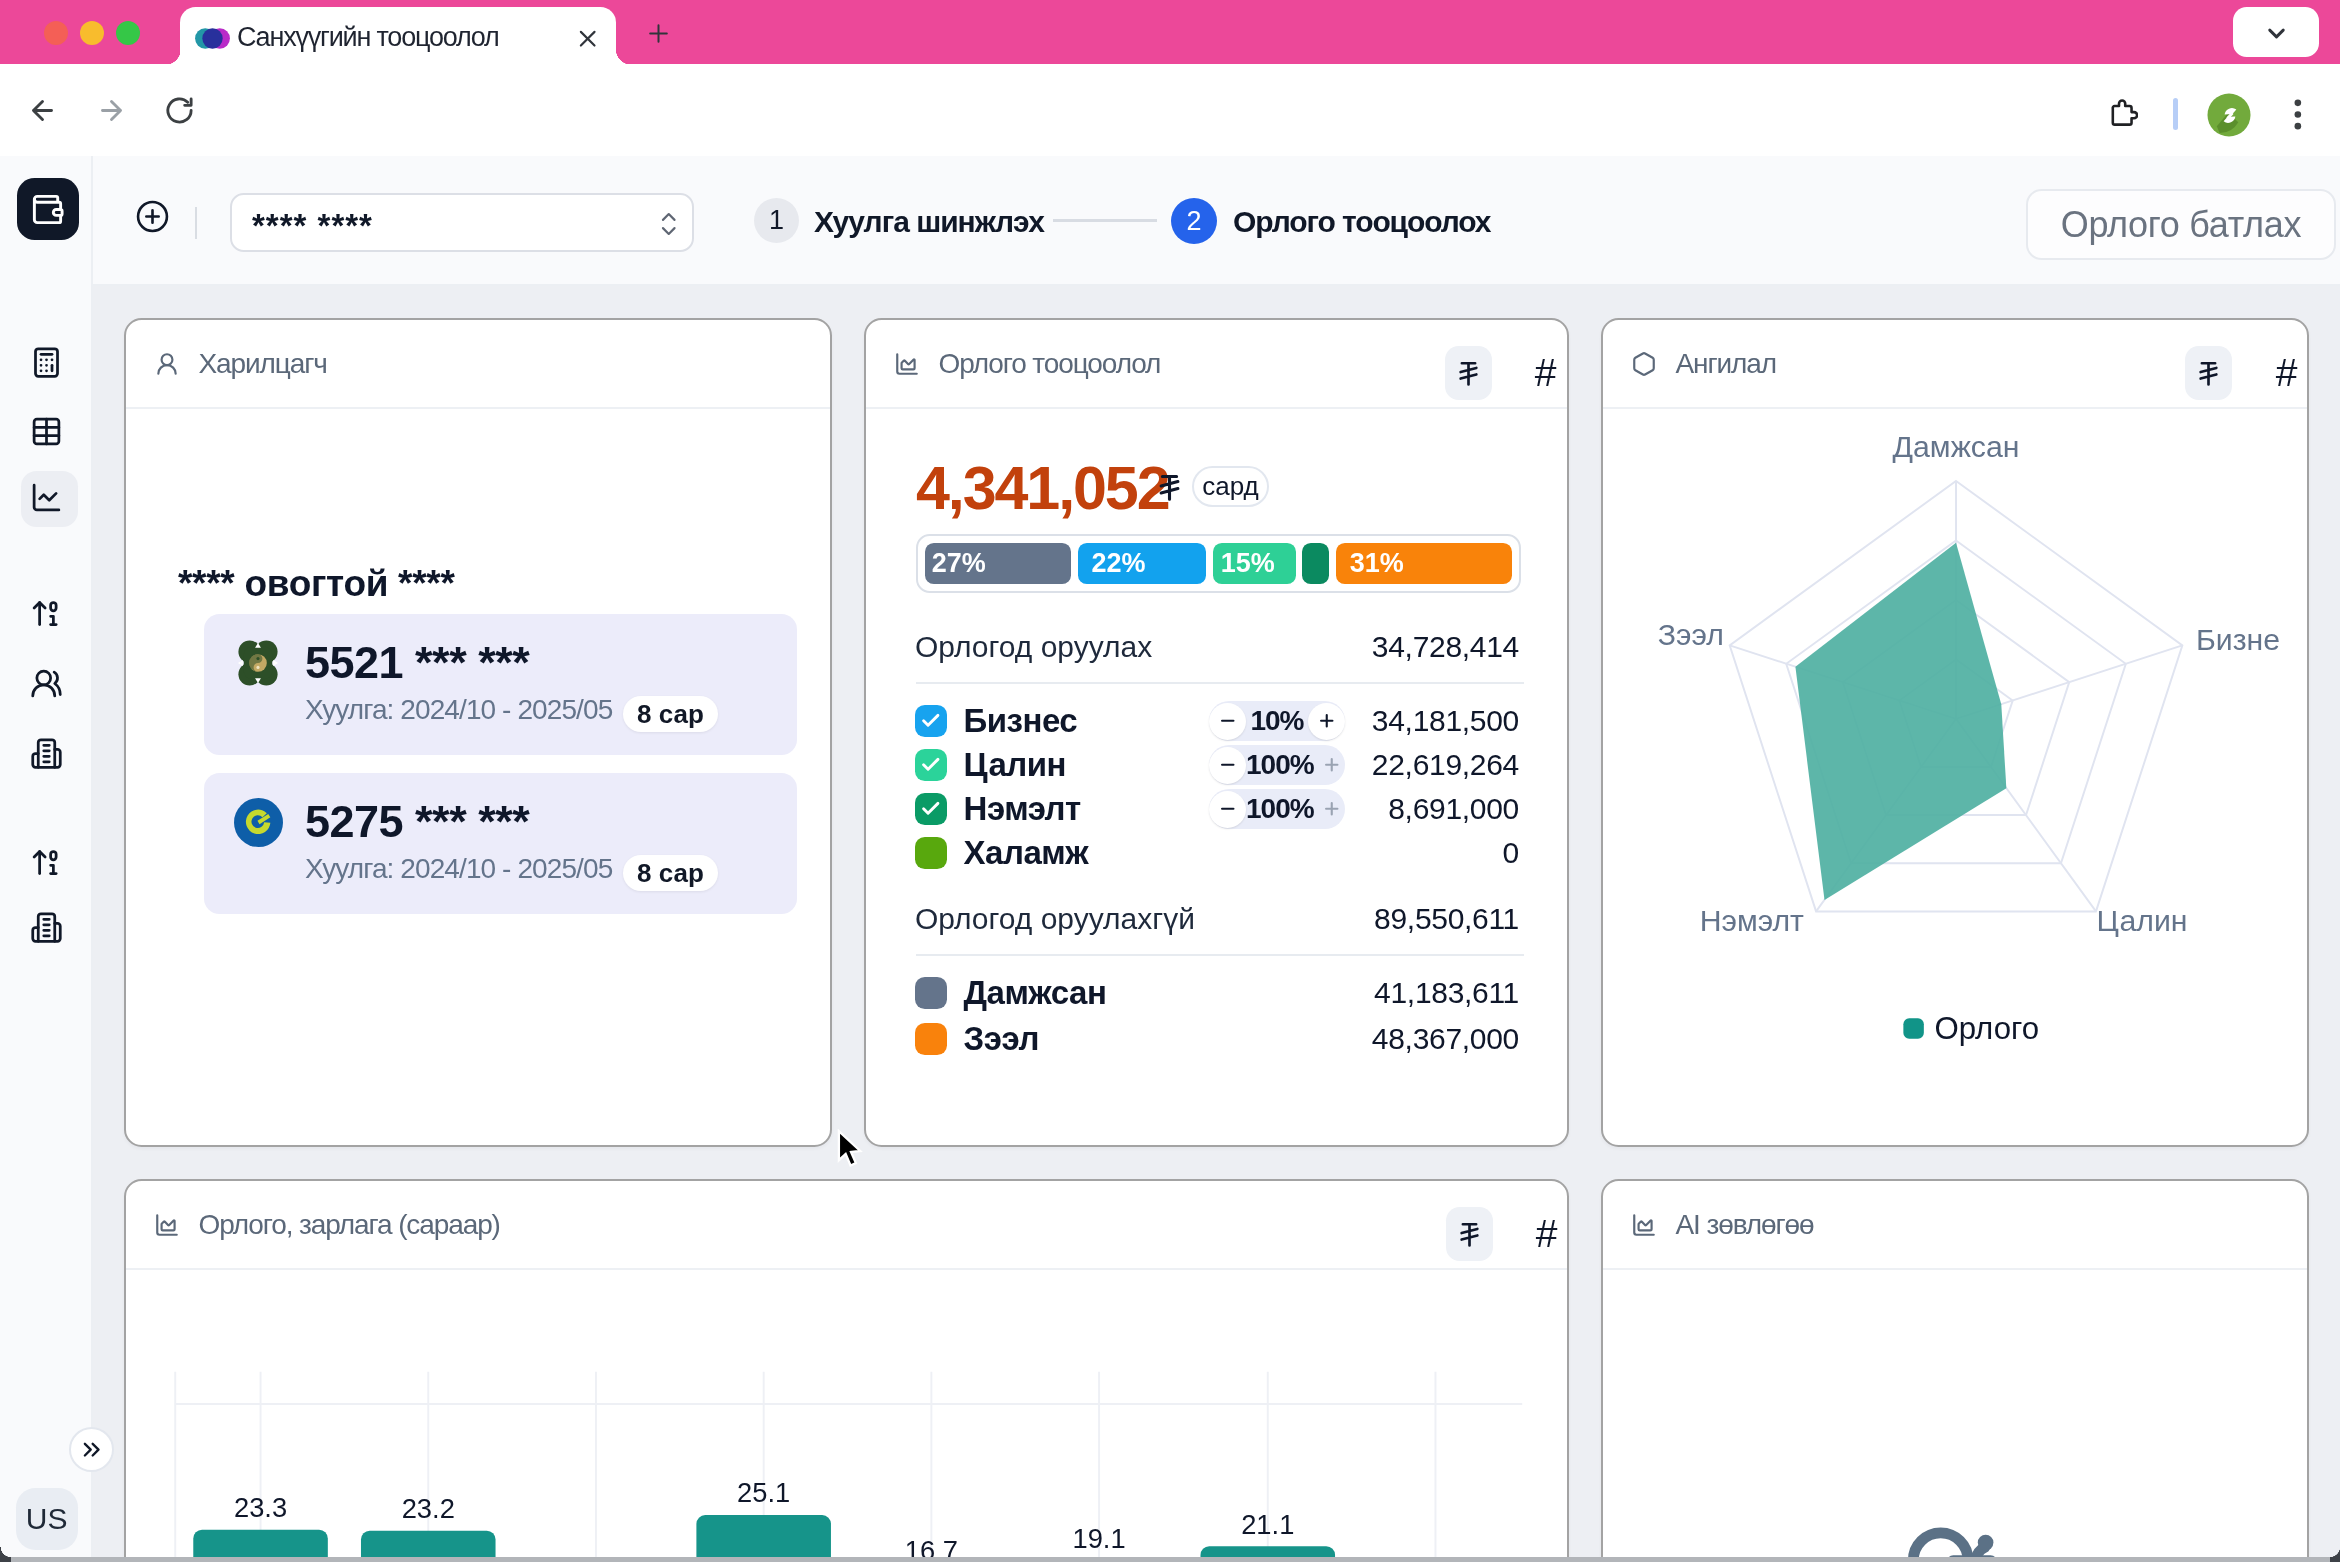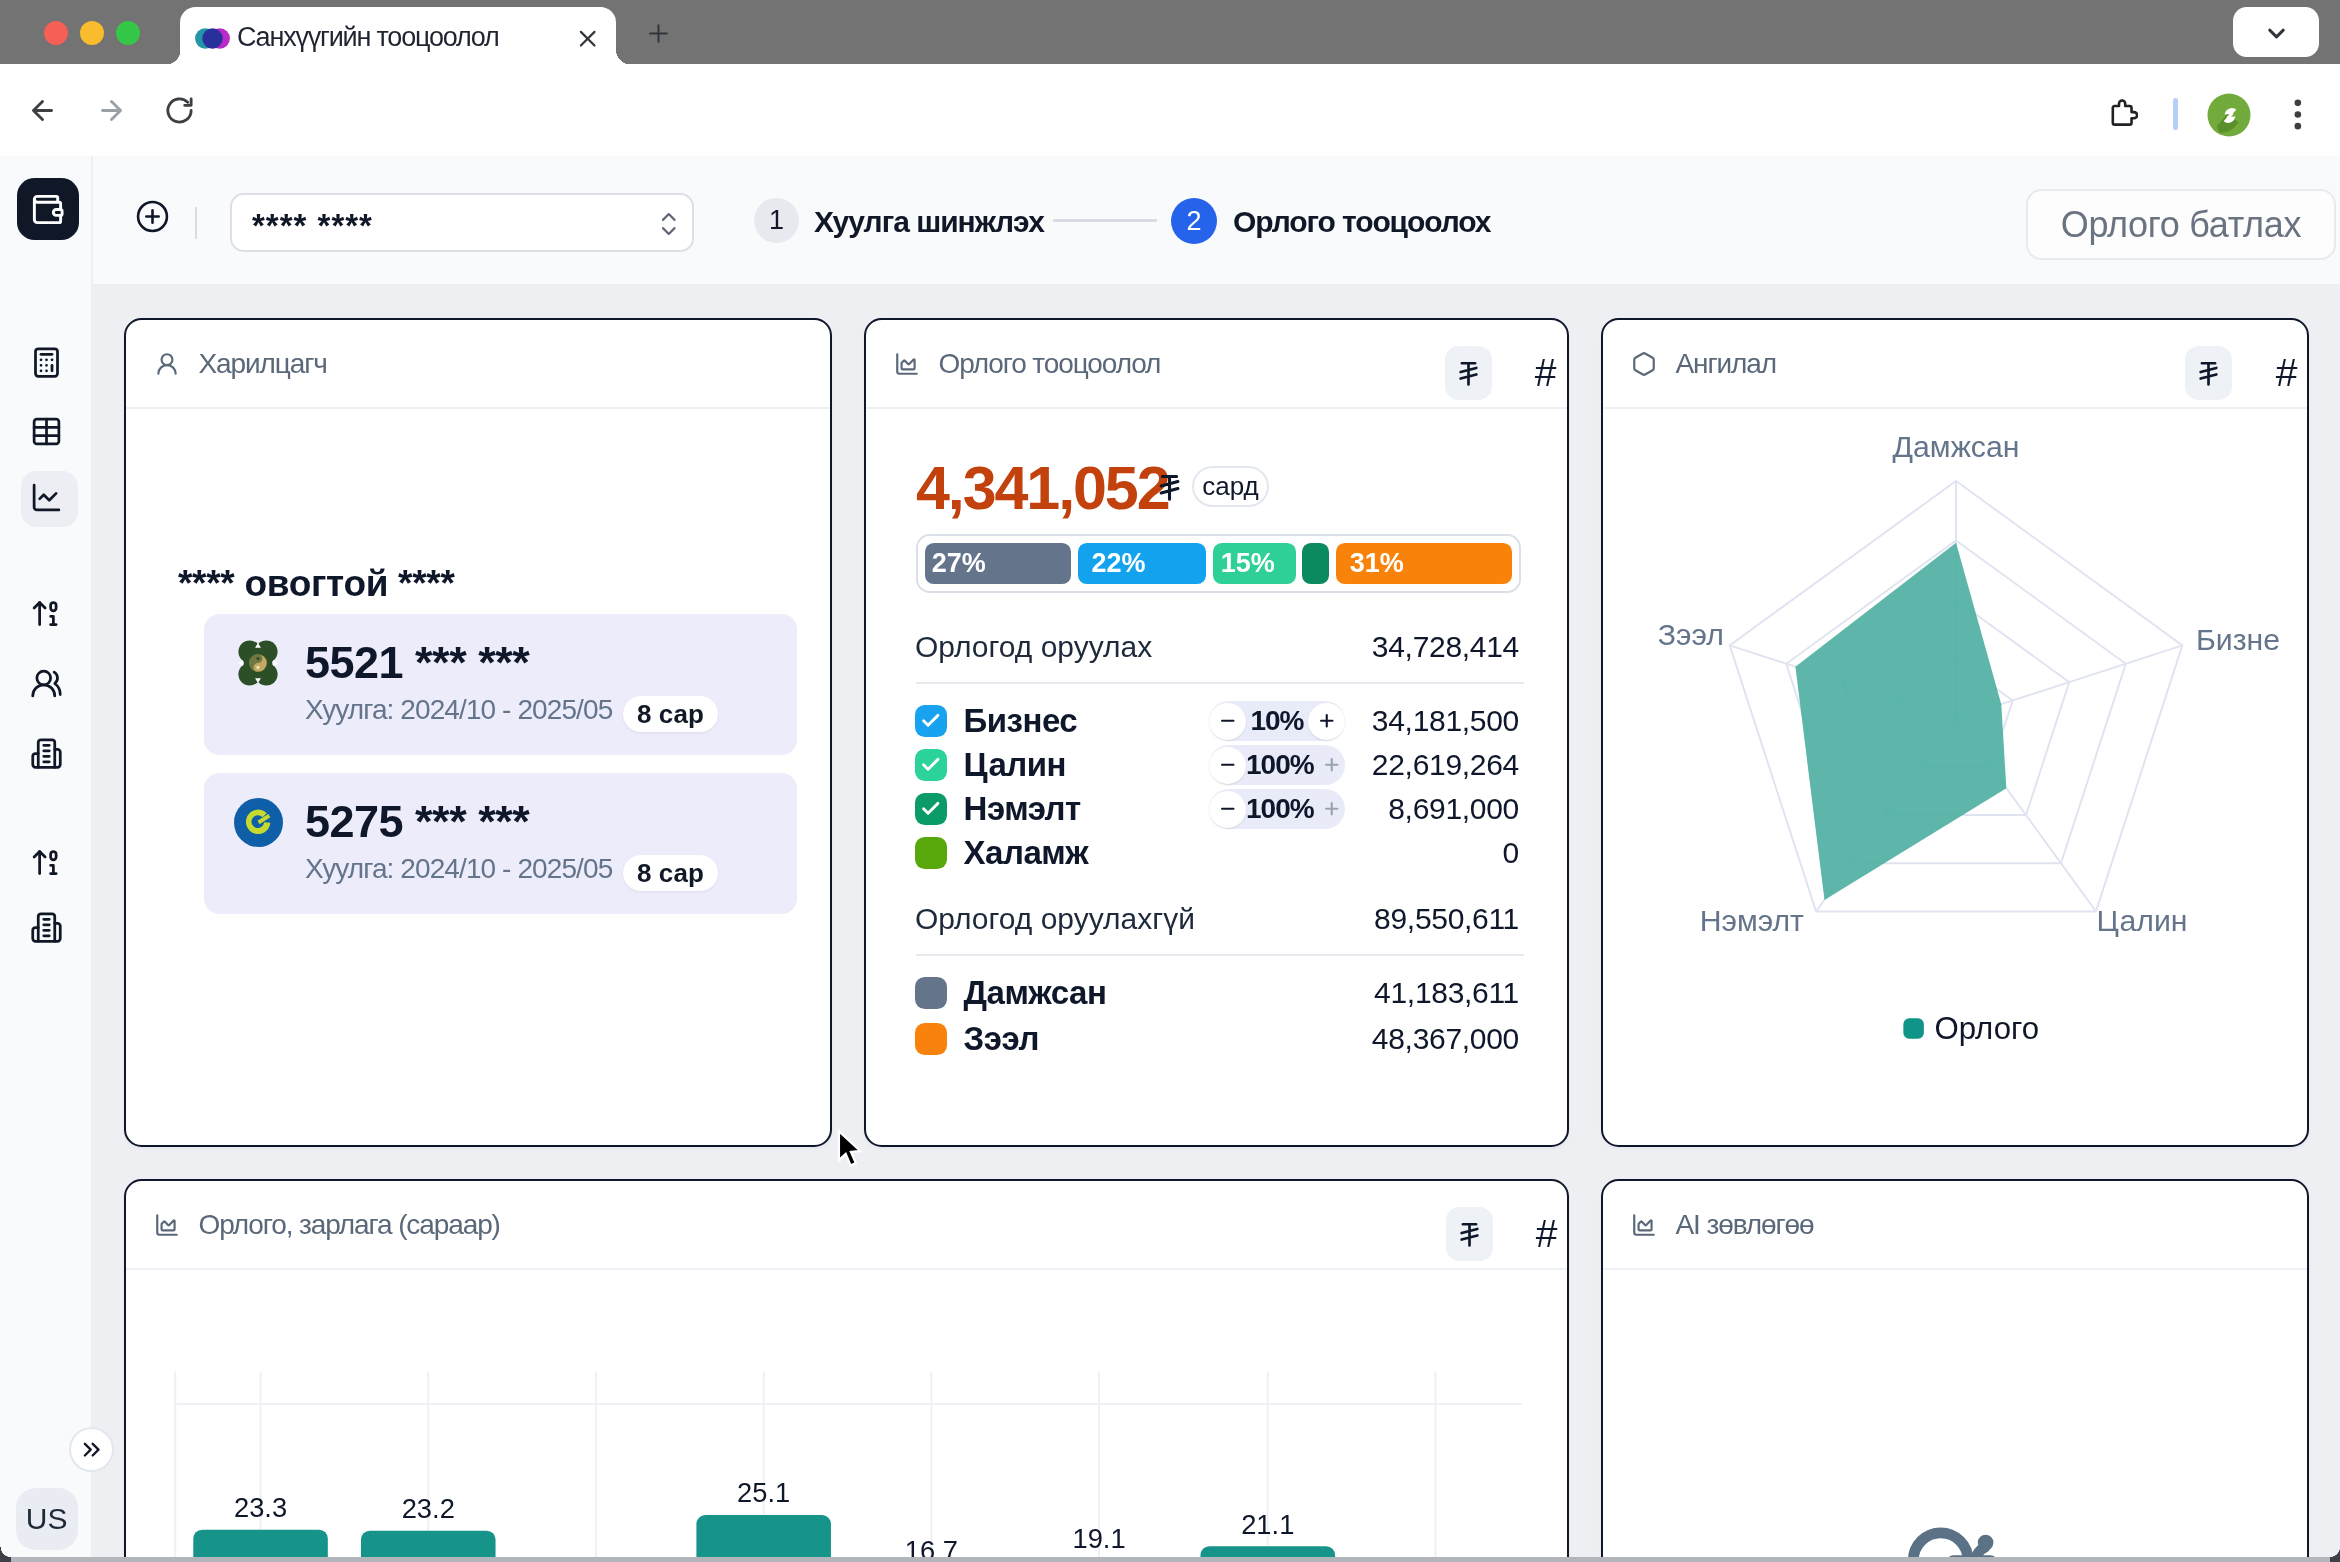--- a/index.html
+++ b/index.html
@@ -1,33 +1,33 @@
 <!DOCTYPE html>
 <html><head>
 <meta charset="utf-8">
 <style>
   * { margin:0; padding:0; box-sizing:border-box; }
   html,body { width:2341px; height:1562px; overflow:hidden; }
   body { font-family:"Liberation Sans", sans-serif; }
   #page { position:relative; width:2341px; height:1562px; background:#fff; overflow:hidden; }
   .abs { position:absolute; }
   
-  #tabbar { position:absolute; left:0; top:0; width:2341px; height:64px; background:#737373; }
+  #tabbar { position:absolute; left:0; top:0; width:2341px; height:64px; background:#ec4899; }
   .tl { position:absolute; top:20.5px; width:24.4px; height:24.4px; border-radius:50%; }
   #tab { position:absolute; left:180px; top:6.8px; width:436px; height:58px; background:#fff; border-radius:15.6px 15.6px 0 0; }
   #tabcurveL { position:absolute; left:165px; top:49px; width:15.6px; height:15.6px; background:radial-gradient(circle at 0 0, transparent 15.6px, #fff 16px); }
   #tabcurveR { position:absolute; left:616px; top:49px; width:15.6px; height:15.6px; background:radial-gradient(circle at 15.6px 0, transparent 15.6px, #fff 16px); }
   #urlrow { position:absolute; left:0; top:64px; width:2341px; height:92px; background:#fff; }
   #urlpill { position:absolute; left:237px; top:11.7px; width:1833px; height:69px; border-radius:35px; background:#ebeff8; }
   #nschip { position:absolute; left:4.9px; top:8.8px; height:52px; border-radius:26px; background:#fff; display:flex; align-items:center; padding:0 14.6px 0 13.7px; }
   
   #appbar { position:absolute; left:0; top:156px; width:2341px; height:130px; background:#f9fafc; border-bottom:2px solid #eceff3; }
   #sidebar { position:absolute; left:0; top:156px; width:93px; height:1406px; background:#f9fafc; border-right:2px solid #eceff3; }
   #content { position:absolute; left:93px; top:286px; width:2248px; height:1277px; background:#edeff3; }
-  .card { position:absolute; background:#fff; border:2px solid #0f172a; border-radius:17.6px; box-shadow:0 2px 3.9px rgba(15,23,42,.04); }
+  .card { position:absolute; background:#fff; border:2px solid #a3a3a3; border-radius:17.6px; box-shadow:0 2px 3.9px rgba(15,23,42,.04); }
   .chead { position:absolute; left:0; top:0; right:0; height:89px; border-bottom:2px solid #edf0f4; display:flex; align-items:center; }
   .ctitle { font-size:28px; color:#5b6879; letter-spacing:-1.1px; }
   .hicon { margin:0 18.5px 0 28px; flex:0 0 auto; display:flex; }
   .tgbtn { position:absolute; top:26px; width:47px; height:54px; border-radius:13.7px; background:#eef1f6; display:flex; align-items:center; justify-content:center; }
   .hashbtn { position:absolute; top:26px; width:49px; height:54px; display:flex; align-items:center; justify-content:center; font-size:39px; color:#0f172a; }
   
   .acctitem { position:absolute; left:50px; width:593px; height:141px; background:#ececfa; border-radius:15.6px;margin-left:28px; }
   .pill8 { position:absolute; background:#fff; border-radius:19.5px; font-weight:bold; font-size:26px; color:#111827; display:flex; align-items:center; justify-content:center; box-shadow:0 1px 2.9px rgba(0,0,0,.07); }
   
   .crow { position:absolute; left:49px; right:48px; height:44px; display:flex; align-items:center; }

